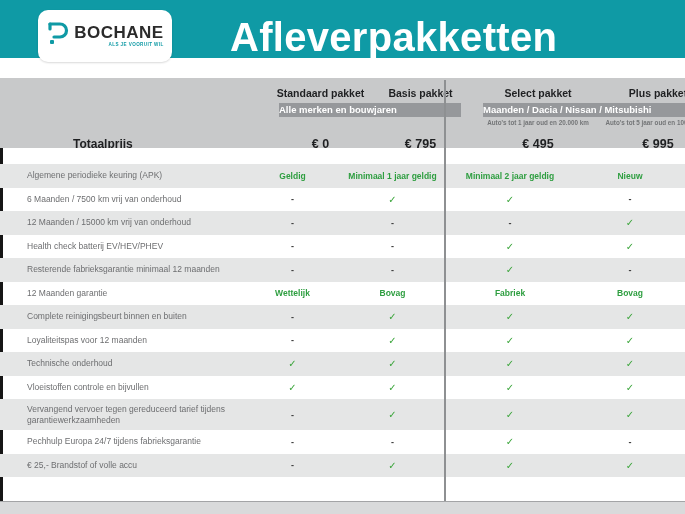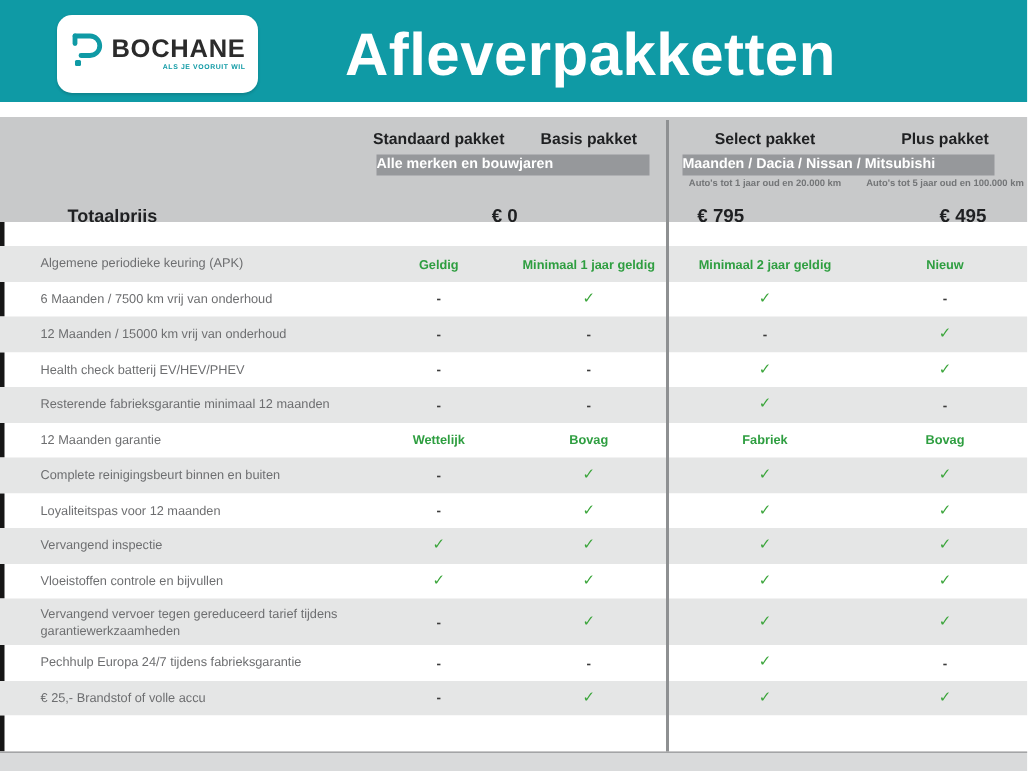--- a/index.html
+++ b/index.html
@@ -1,43 +1,43 @@
 <!DOCTYPE html>
 <html><head>
 <meta charset="utf-8">
 <style>
   html,body{margin:0;padding:0;background:#ffffff;}
   .page{position:relative;width:685px;height:514px;overflow:hidden;background:#ffffff;
         font-family:"Liberation Sans","DejaVu Sans",sans-serif;}
 
   
-  .topbar{position:absolute;left:0;top:0;width:685px;height:68px;background:#0f9aa5;}
+  .topbar{position:absolute;left:0;top:0;width:685px;height:58px;background:#0f9aa5;}
   .logo-box{position:absolute;left:38px;top:10px;width:134px;height:52px;background:#ffffff;
             border-radius:10px;display:flex;align-items:center;justify-content:center;gap:5px;
             box-shadow:0 1px 2px rgba(0,0,0,.15);}
   .logo-mark{flex:0 0 auto;}
   .logo-text{display:flex;flex-direction:column;align-items:flex-end;line-height:1;}
   .brand-name{font-size:17px;font-weight:bold;color:#2b2b2b;letter-spacing:.5px;}
   .brand-tagline{font-size:4.6px;font-weight:bold;color:#0f9aa5;letter-spacing:.4px;margin-top:2px;}
   .page-title{position:absolute;left:230px;right:10px;top:0;height:78px;line-height:74px;
               text-align:left;color:#ffffff;font-size:40px;font-weight:bold;letter-spacing:.3px;}
 
   
   .band{position:absolute;left:0;top:78px;width:685px;height:70px;background:#c8c9ca;}
-  .bgrid{display:grid;grid-template-columns:245px 95px 105px 130px 110px;}
+  .bgrid{display:grid;grid-template-columns:245px 95px 105px 130px 110px;padding-left:28px;}
   .names{padding-top:9px;}
   .pkg-name{text-align:center;font-size:10.5px;font-weight:bold;color:#1f2022;}
   .badges{margin-top:4px;height:14px;}
   .badge{background:#96989b;color:#ffffff;font-weight:bold;font-size:9.5px;
          height:14px;line-height:14px;}
   .badge-left{grid-column:2/4;margin:0 12px 0 6px;}
   .badge-right{grid-column:4/6;margin:0 22px 0 10px;}
   .subs{margin-top:2px;height:10px;}
   .sub{text-align:center;font-size:6.3px;font-weight:bold;color:#737577;}
-  .totals{margin-top:8px;align-items:center;gap:44px;}
+  .totals{margin-top:8px;align-items:center;}
   .total-label{padding-left:45px;font-size:12px;font-weight:bold;color:#1f2022;}
   .price{text-align:center;font-size:12.5px;font-weight:bold;color:#1f2022;}
 
   
   .gap-row{position:absolute;left:0;top:148px;width:685px;height:16px;background:#ffffff;}
   .table{position:absolute;left:0;top:164px;width:685px;}
   .row{position:relative;display:grid;grid-template-columns:245px 95px 105px 130px 110px;
        align-items:center;height:23.5px;}
   .row.tall{height:31px;}
   .row.gray{background:#e5e6e6;}
@@ -162,21 +162,21 @@
         <div class="cell val check">✓</div>
       </div>
       <div class="row white">
         <div class="cell label">Loyaliteitspas voor 12 maanden</div>
         <div class="cell val dash">-</div>
         <div class="cell val check">✓</div>
         <div class="cell val check">✓</div>
         <div class="cell val check">✓</div>
       </div>
       <div class="row gray">
-        <div class="cell label">Vervangend inspectie</div>
+        <div class="cell label">Technische onderhoud</div>
         <div class="cell val check">✓</div>
         <div class="cell val check">✓</div>
         <div class="cell val check">✓</div>
         <div class="cell val check">✓</div>
       </div>
       <div class="row white">
         <div class="cell label">Vloeistoffen controle en bijvullen</div>
         <div class="cell val check">✓</div>
         <div class="cell val check">✓</div>
         <div class="cell val check">✓</div>

